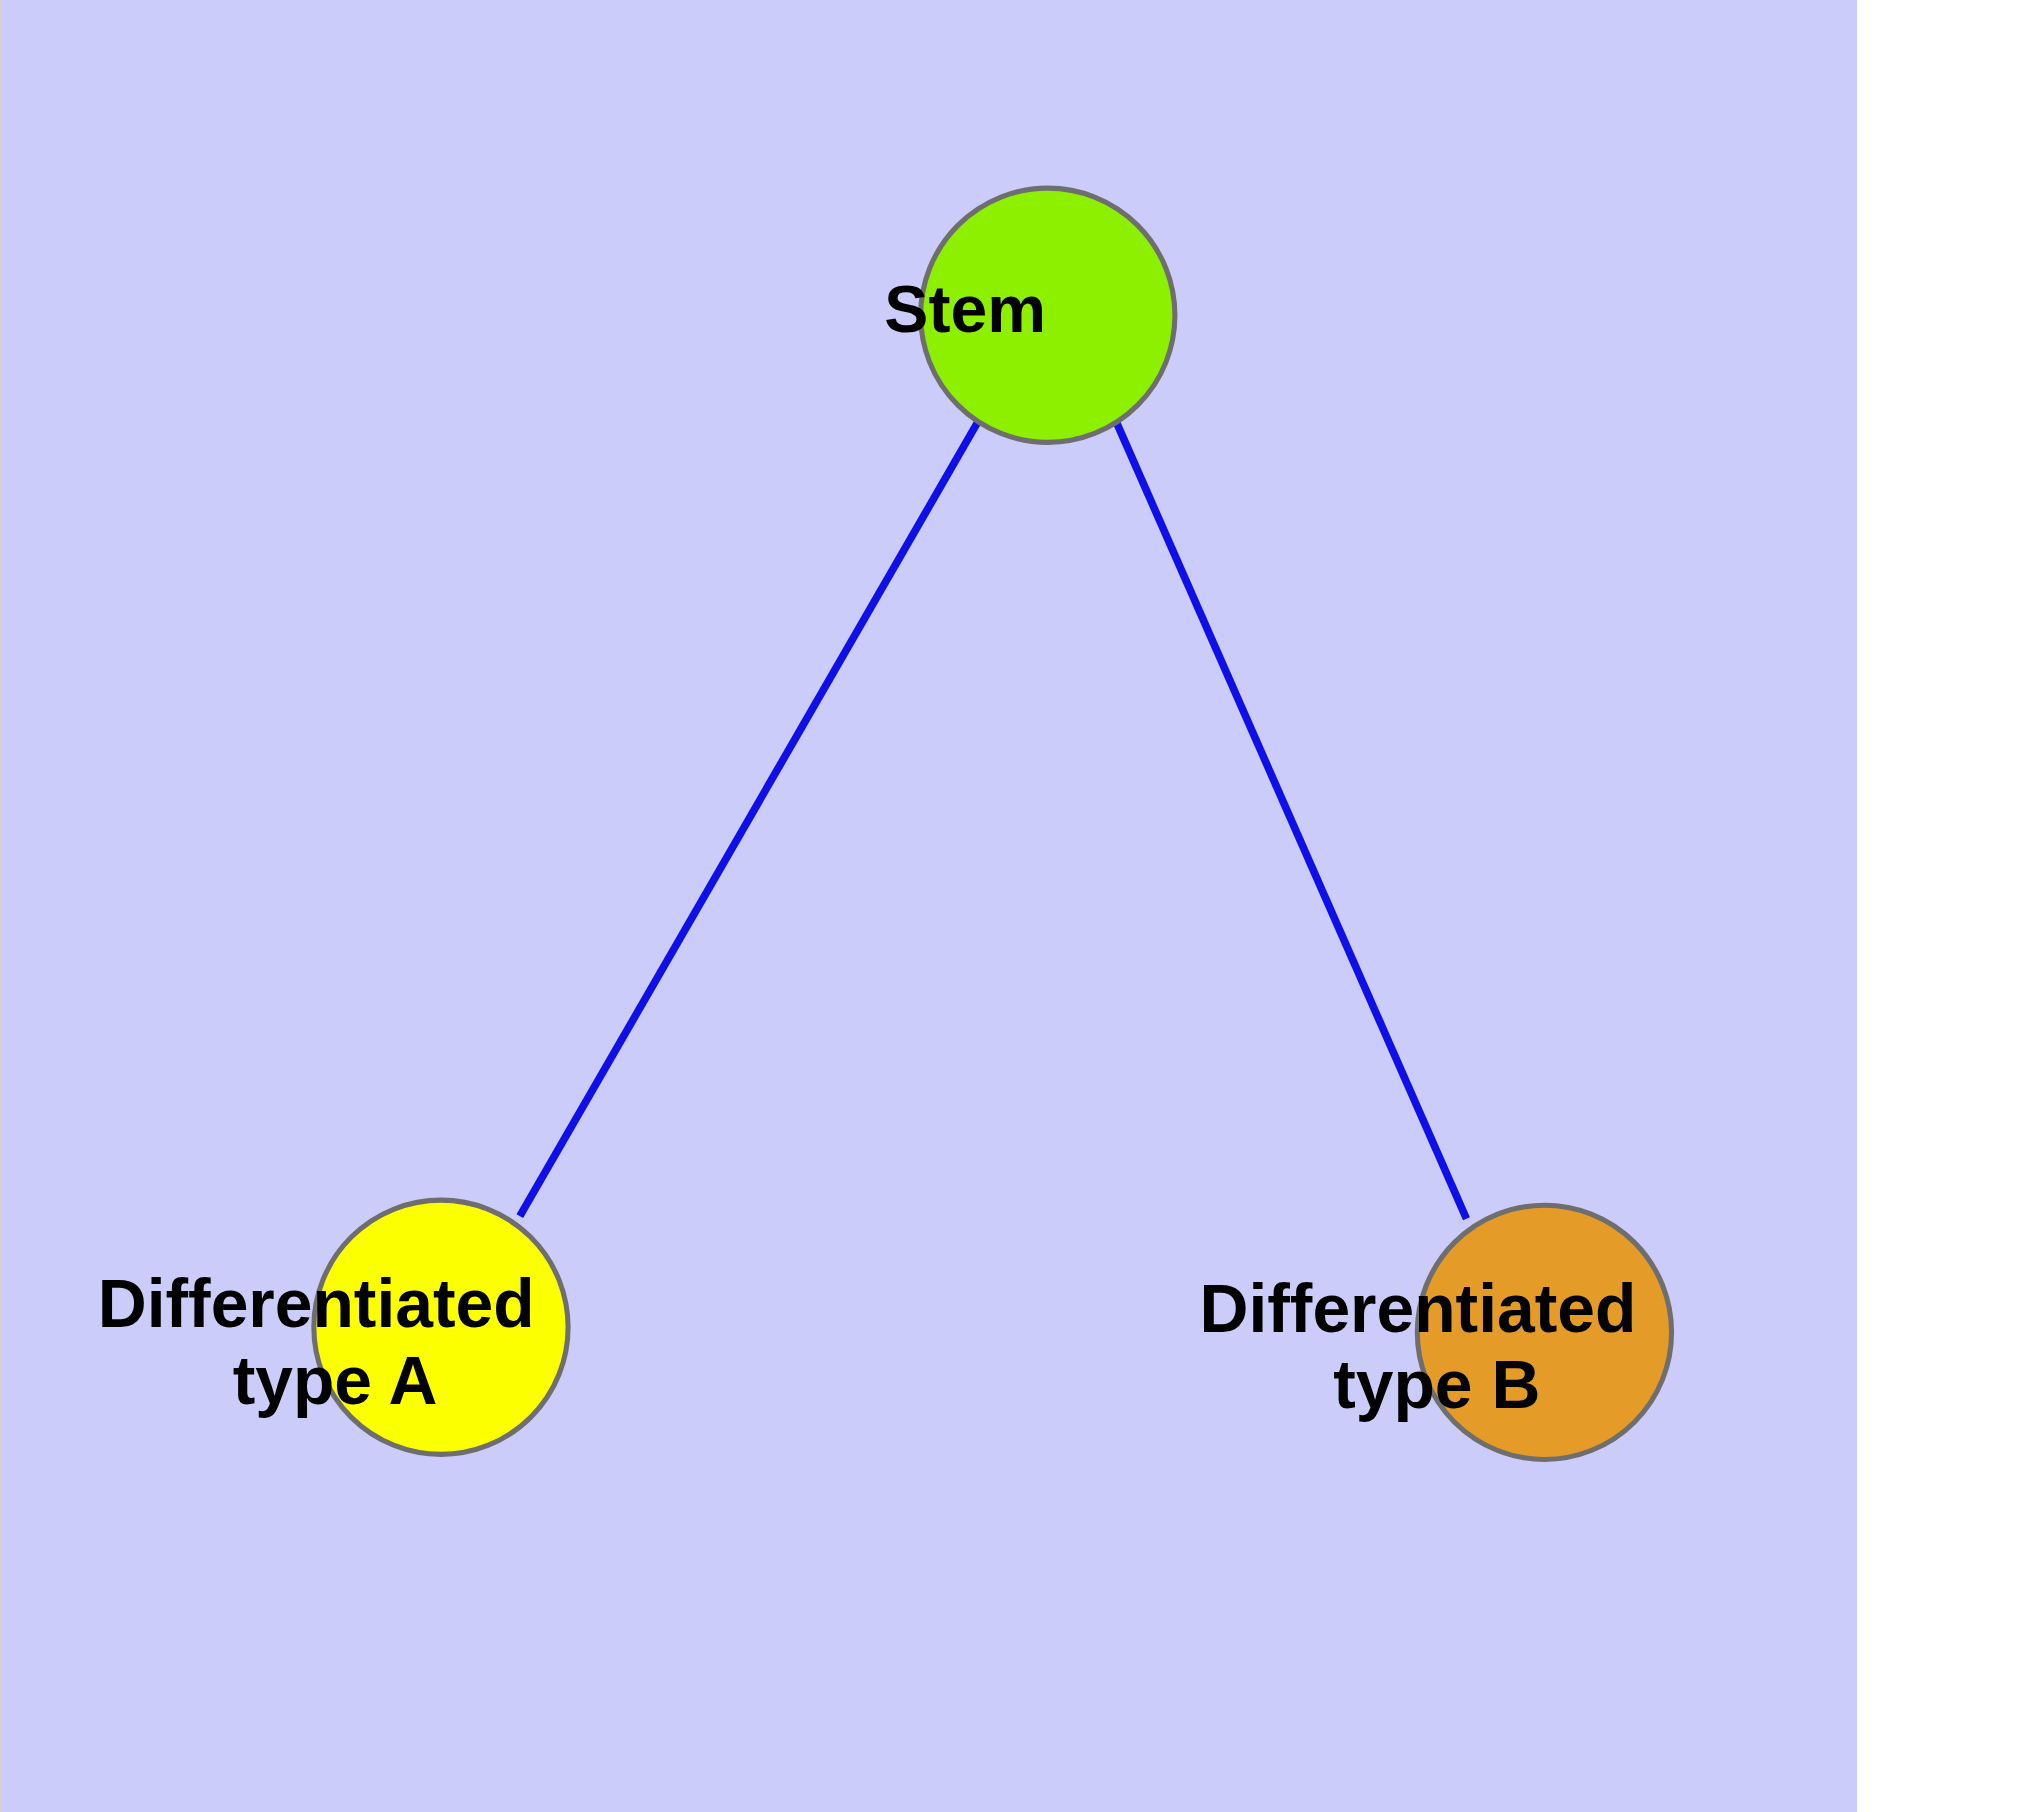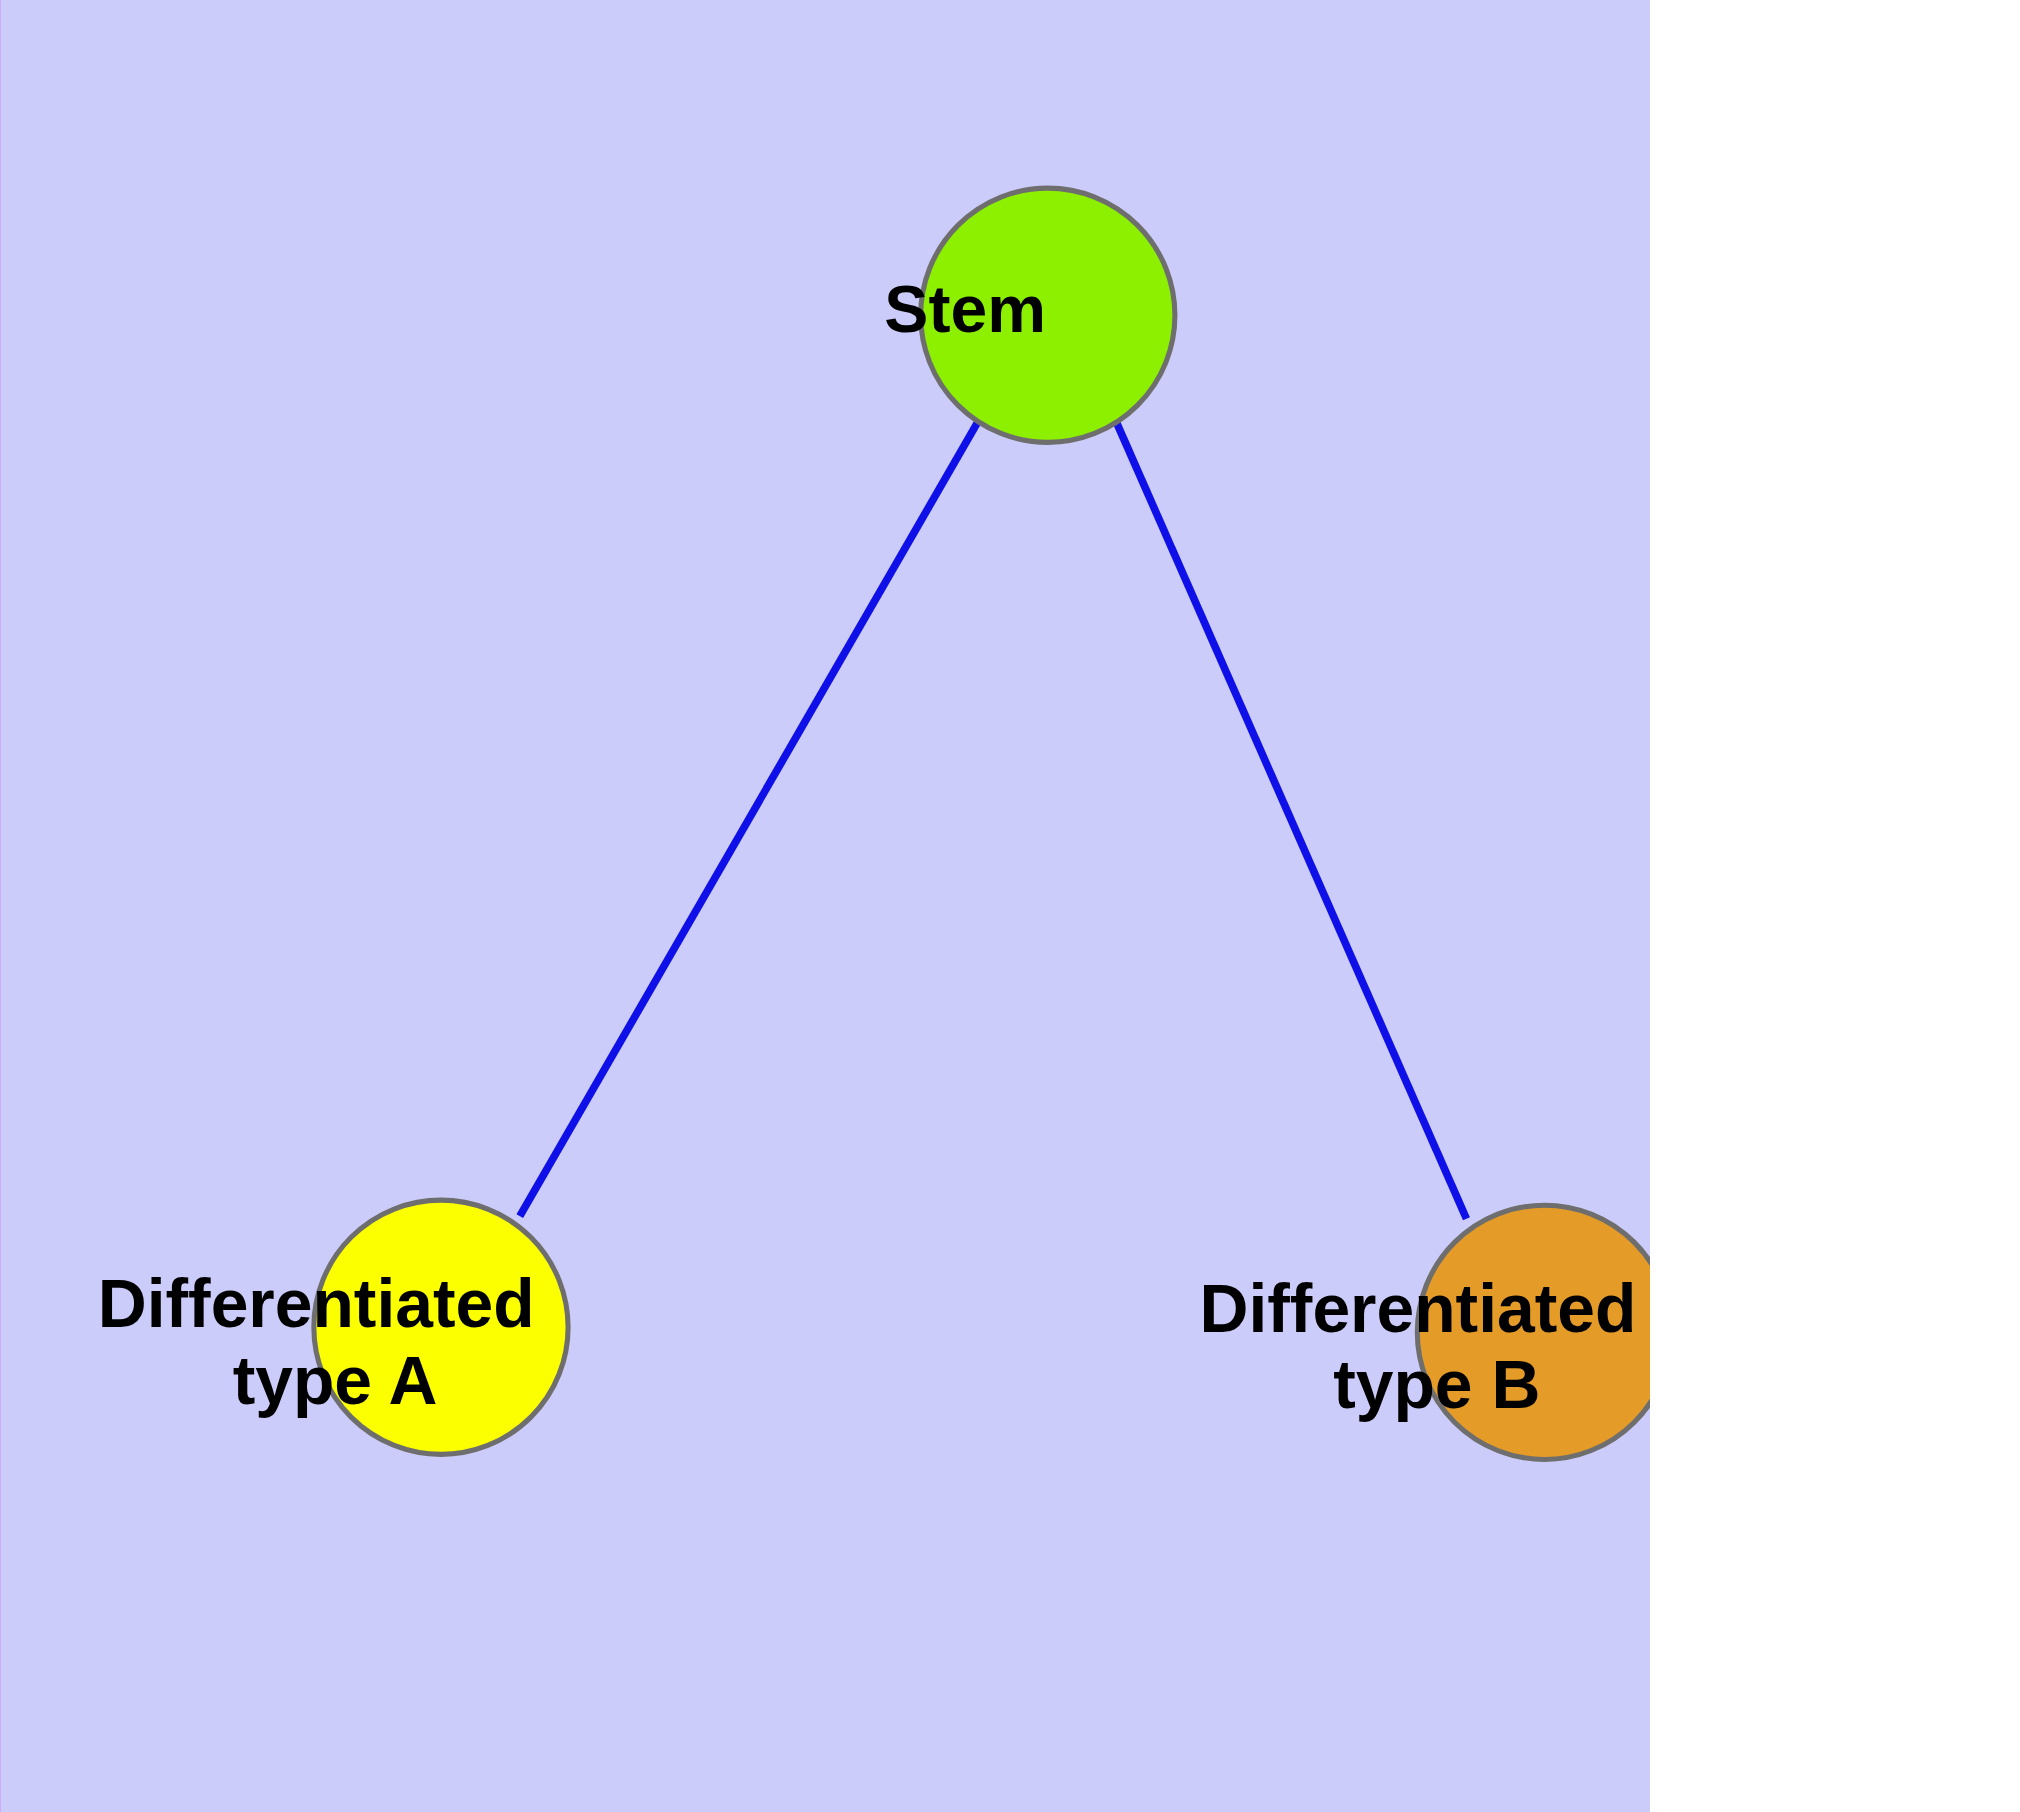--- a/index.html
+++ b/index.html
@@ -40,21 +40,21 @@
   .label-stem {
     font-size: 78px;
   }
   .label-leaf {
     font-size: 80px;
   }
 </style>
 </head>
 <body>
 
-<div id="canvas" style="background: #d946ef; width: 1650px; height: 1812px;">
+<div id="canvas" style="background: #fde047; width: 1857px; height: 1812px;">
   <svg id="graph-svg" viewBox="0 0 2384 2138">
 
     <rect id="bg-rect" x="0" y="0" width="2384" height="2138" fill="#ccccfa"></rect>
 
     <g id="edges-group">
       <line class="edge-line" id="edge-0" x1="1154" y1="497" x2="613" y2="1435" stroke="#0f0fe8" stroke-width="9"></line>
       <line class="edge-line" id="edge-1" x1="1316" y1="496" x2="1730" y2="1438" stroke="#0f0fe8" stroke-width="9"></line>
     </g>
 
     <g id="nodes-group">

